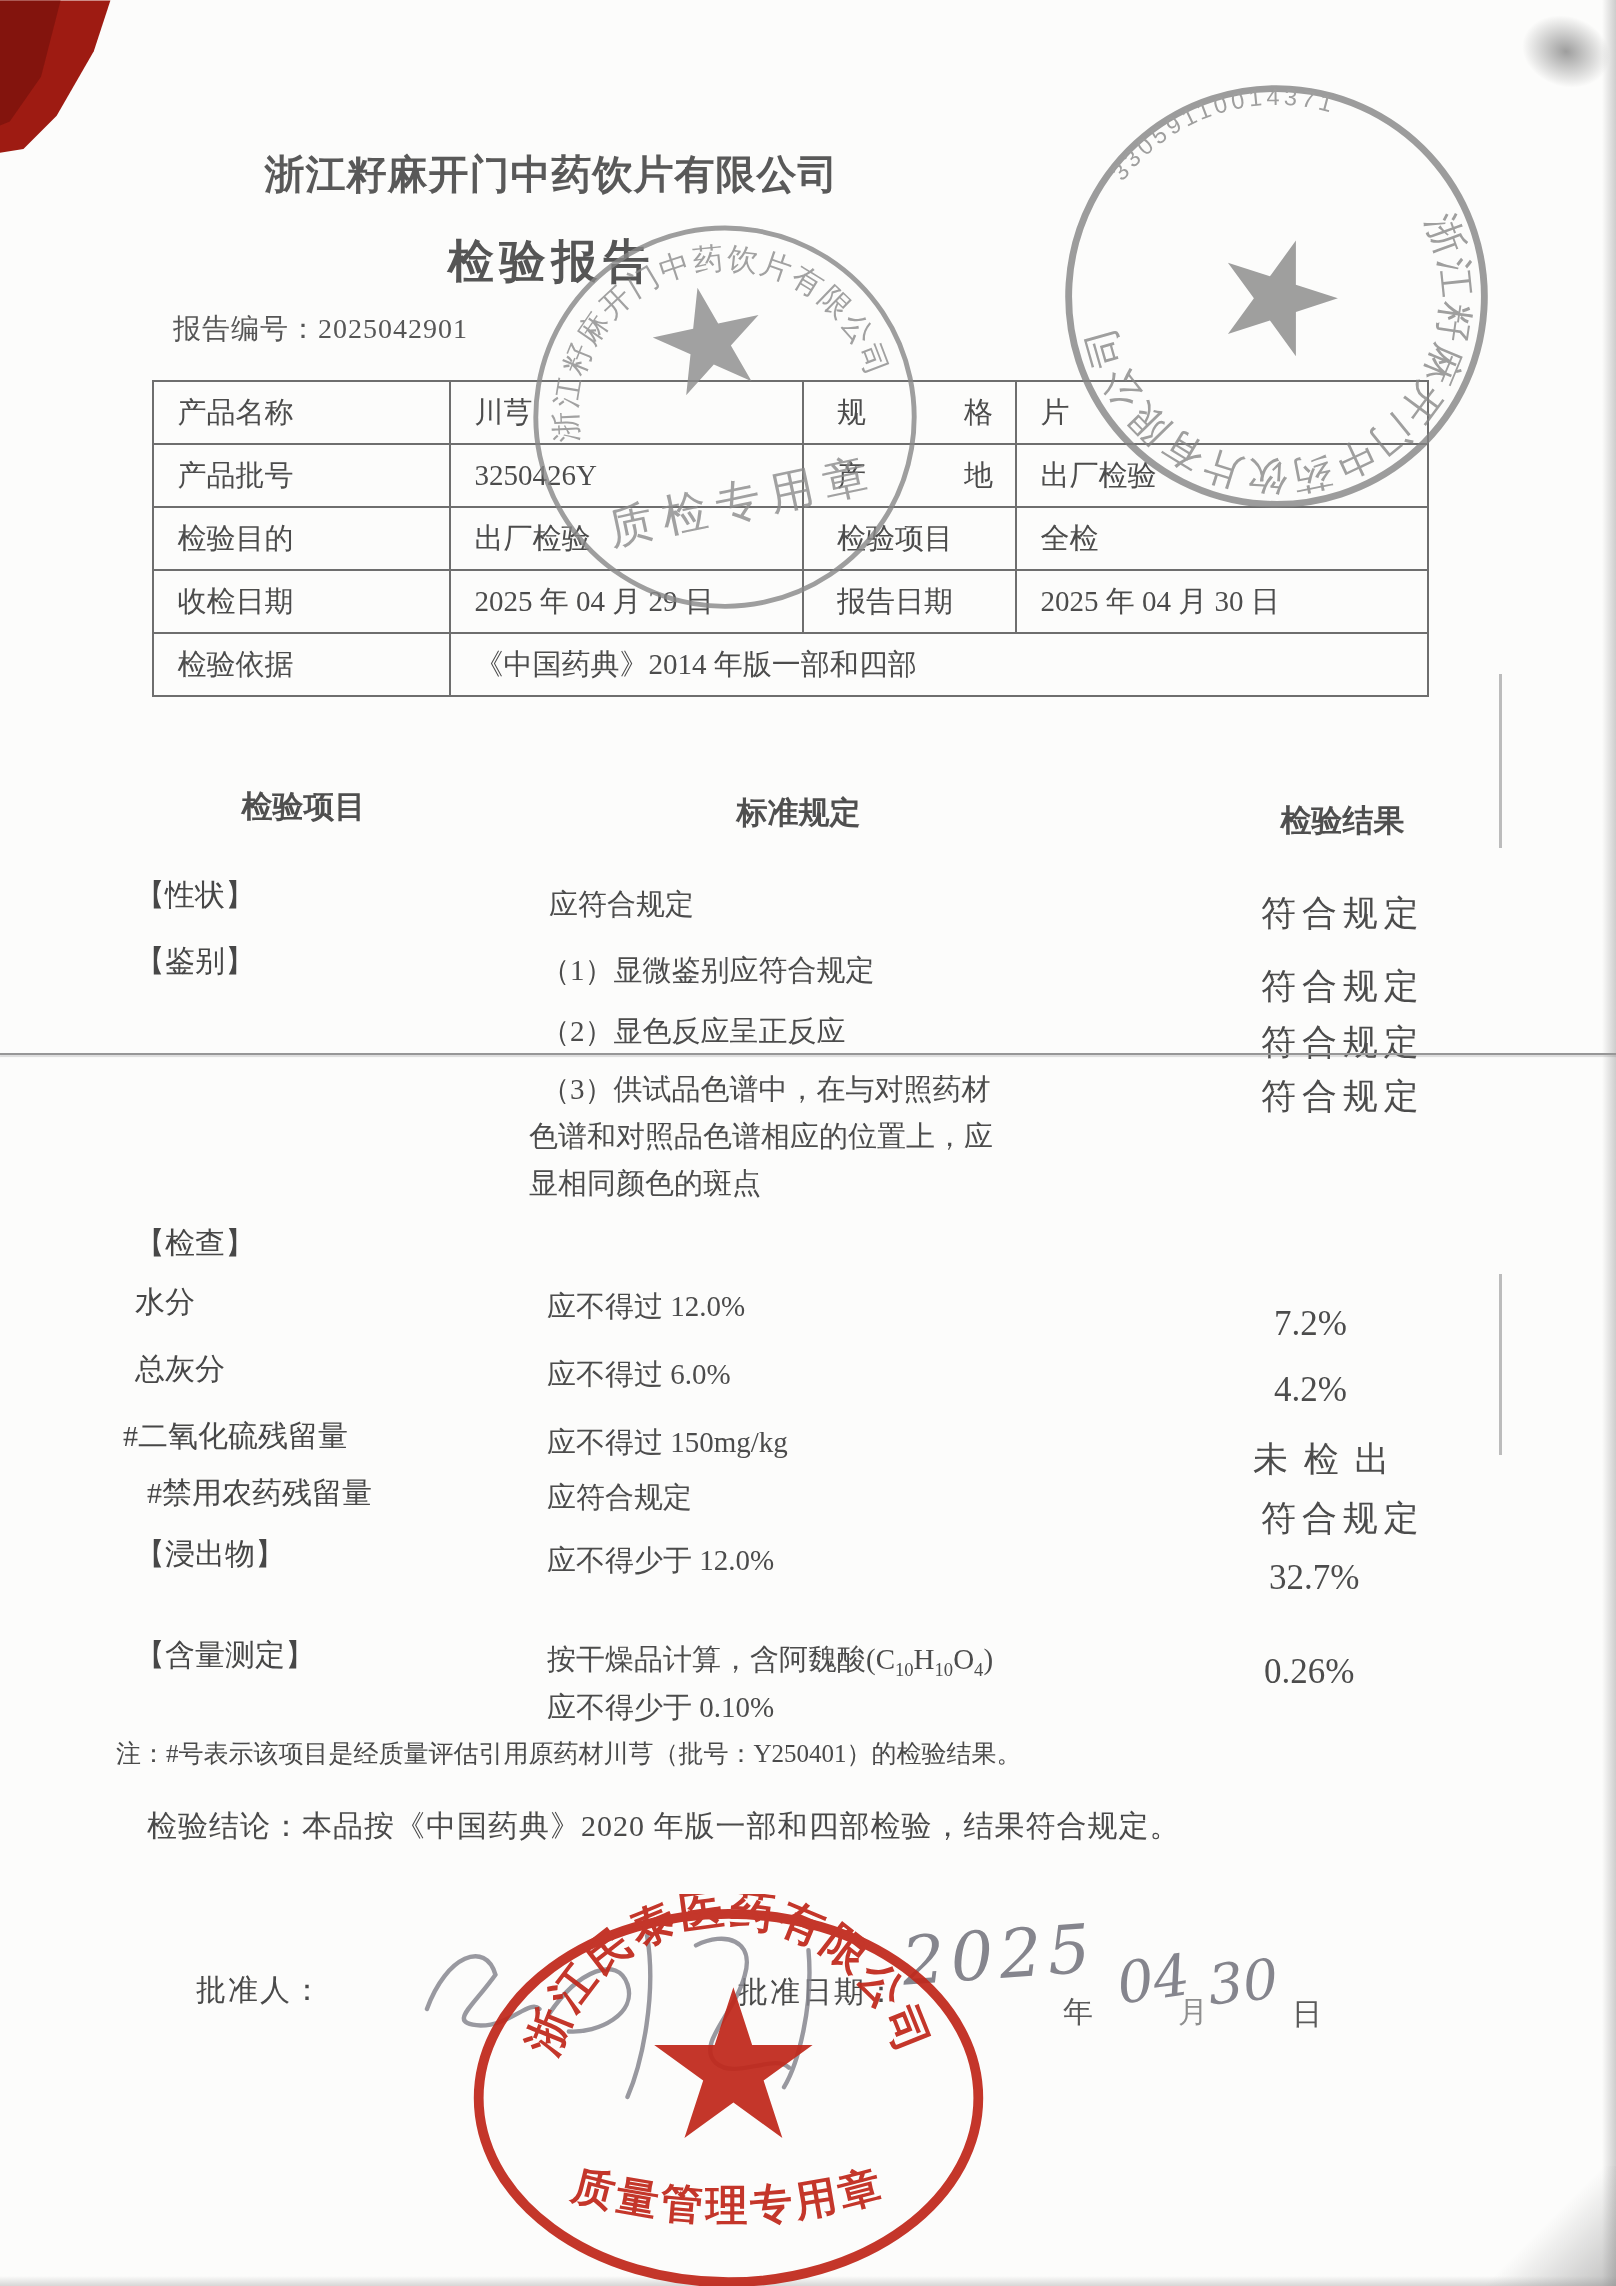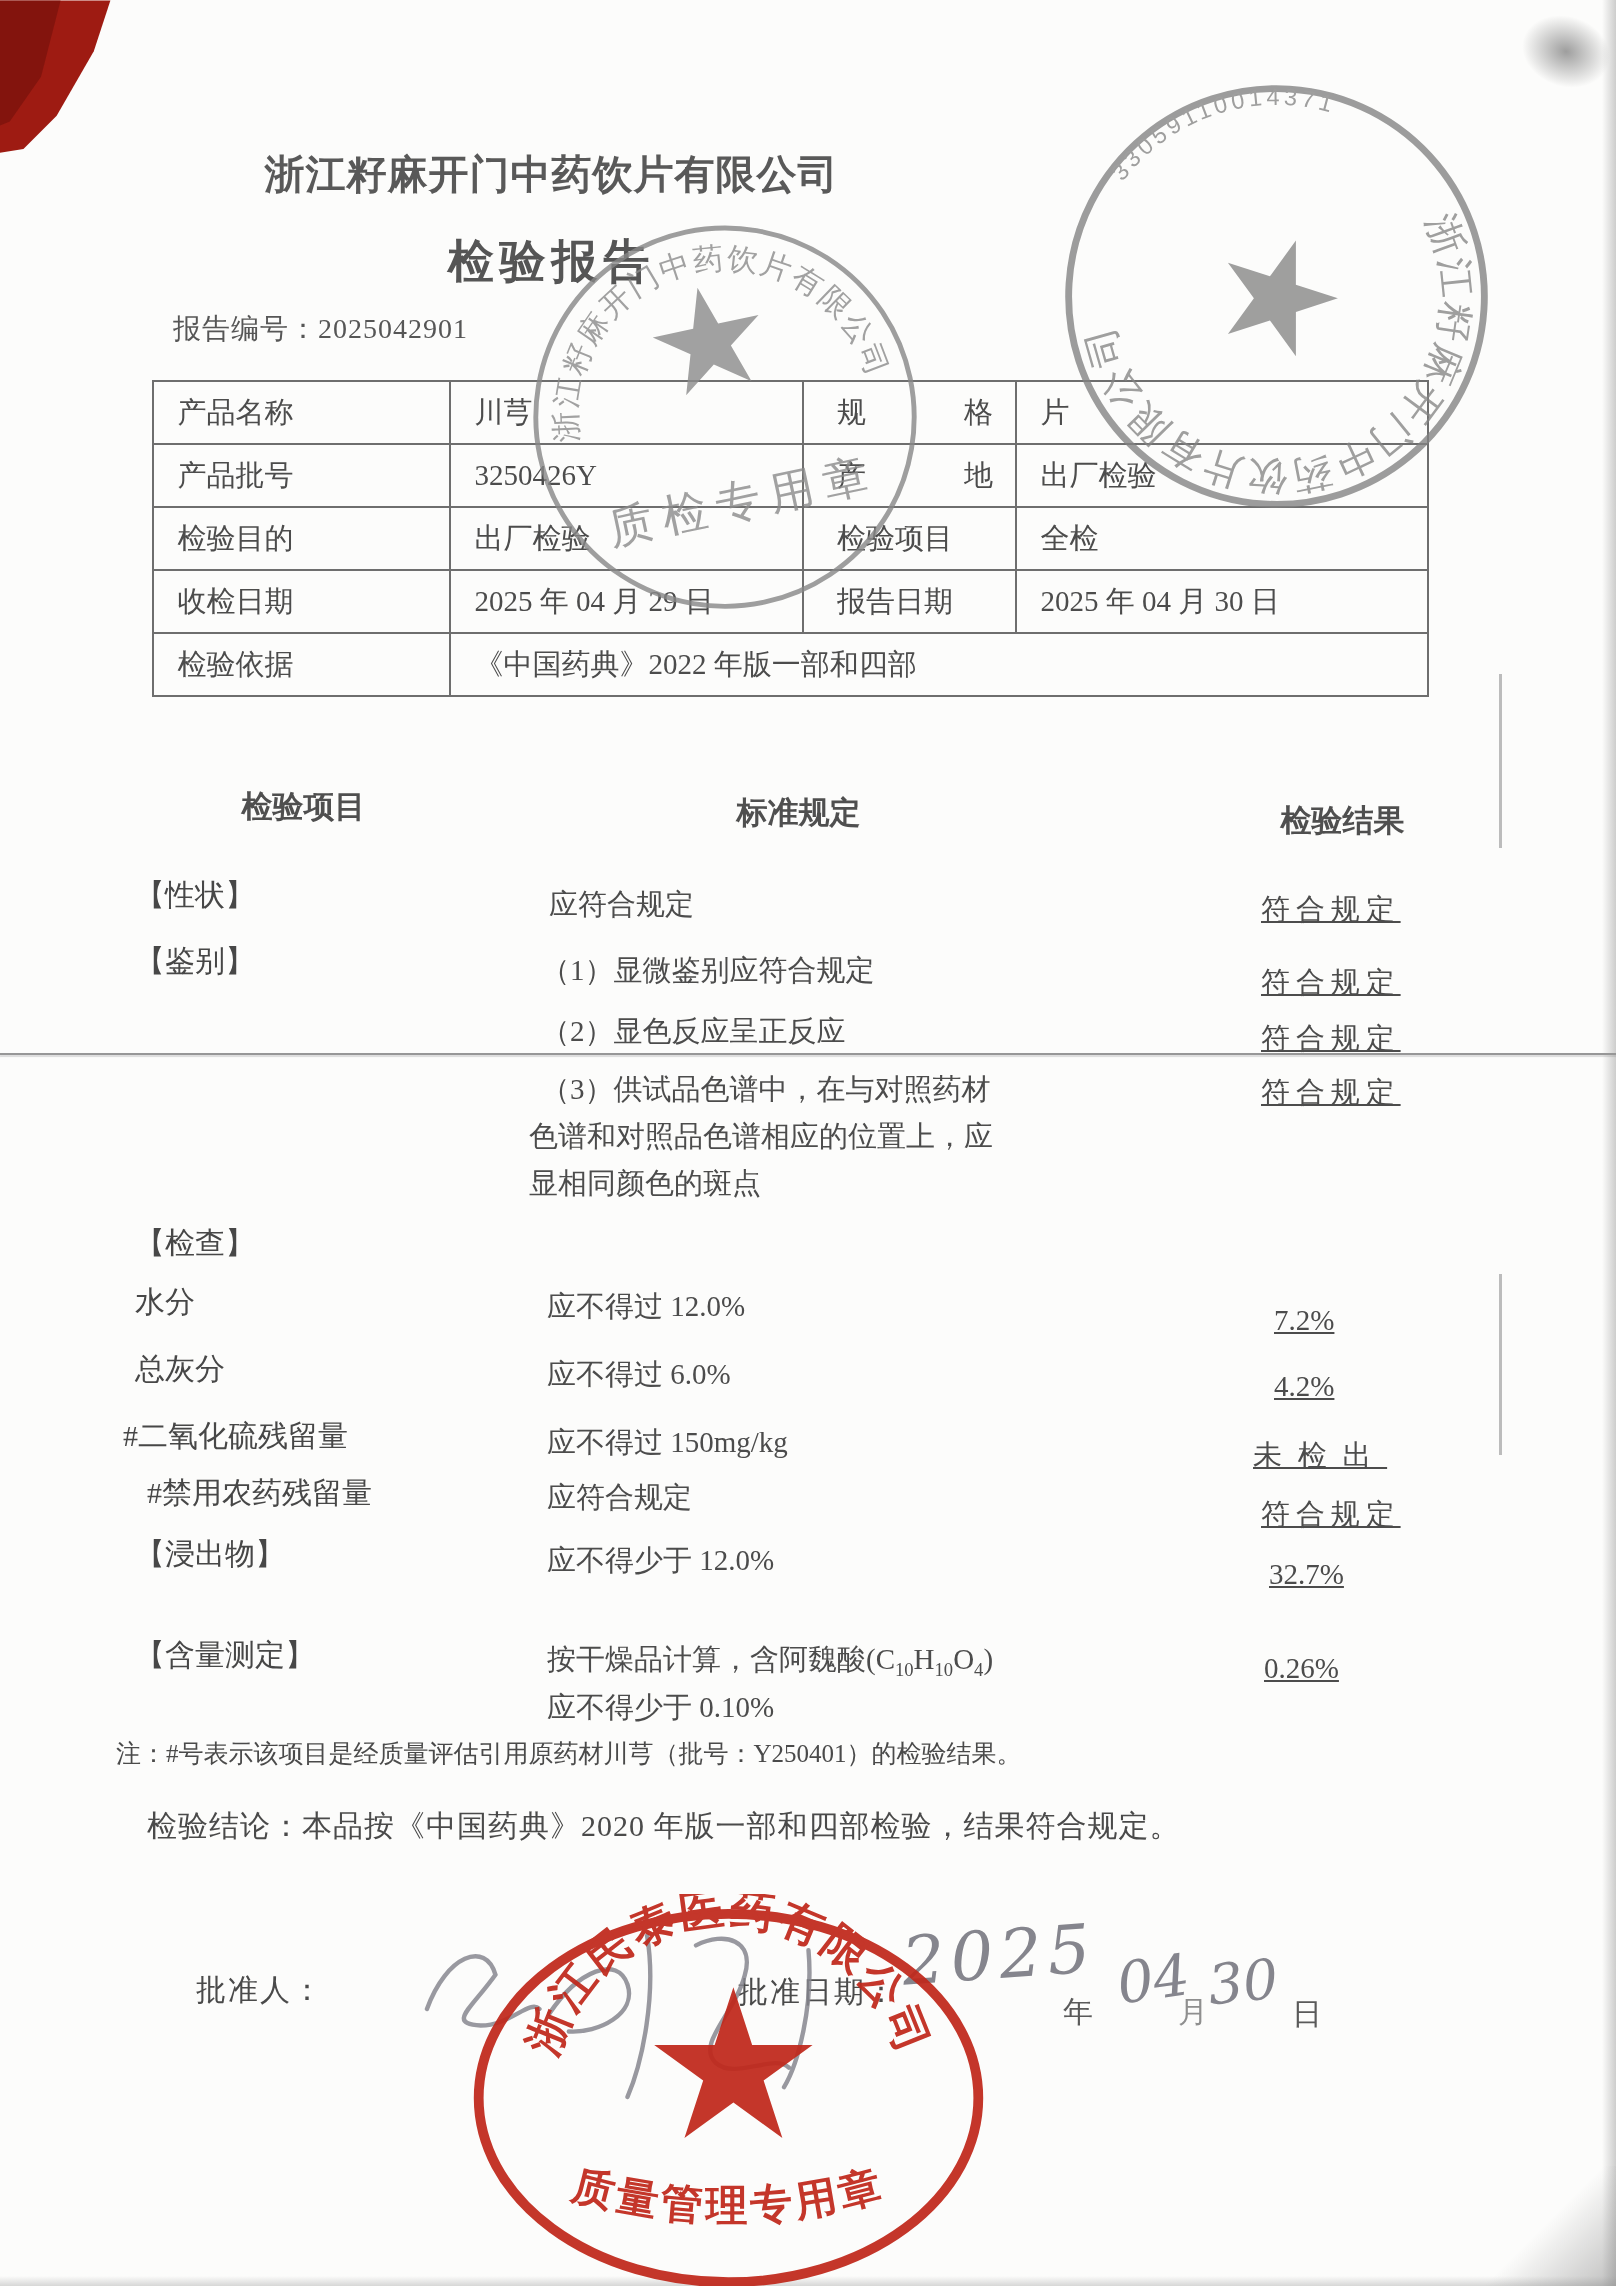--- a/index.html
+++ b/index.html
@@ -28,21 +28,21 @@
     border-collapse:collapse;table-layout:fixed;}
   table.info td{border:2px solid #6e6e6e;height:61px;padding:0 0 0 23.5px;
     font-size:29px;color:#4c4c4c;vertical-align:middle;}
   table.info td.lbl2{padding-left:33px;}
   .wide-gap{letter-spacing:98px;white-space:nowrap;}
 
   
   .rhead{font-size:31px;font-weight:700;color:#4f4f4f;text-align:center;width:255px;}
   .rlbl{font-size:30px;color:#474747;}
   .rstd{font-size:29px;color:#4c4c4c;}
-  .rres{font-size:29px;color:#4c4c4c;text-decoration:underline;}
+  .rres{font-size:35px;color:#4c4c4c;}
   .ls6{letter-spacing:5.9px;}
   .ls16{letter-spacing:15.7px;}
   sub.small{font-size:18.6px;}
 
   .divider{left:0;top:1053px;width:1616px;height:2px;background:#979797;
     box-shadow:0 2px 1px rgba(120,120,120,.25);}
 
   .note-line{left:116px;top:1737px;font-size:25px;color:#4a4a4a;}
   .conclusion-line{left:147px;top:1806px;font-size:30px;letter-spacing:1px;color:#4a4a4a;}
 
@@ -118,21 +118,21 @@
       <td>全检</td>
     </tr>
     <tr>
       <td>收检日期</td>
       <td>2025 年 04 月 29 日</td>
       <td class="lbl2">报告日期</td>
       <td>2025 年 04 月 30 日</td>
     </tr>
     <tr>
       <td>检验依据</td>
-      <td colspan="3">《中国药典》2022 年版一部和四部</td>
+      <td colspan="3">《中国药典》2014 年版一部和四部</td>
     </tr>
   </tbody>
     </table>
 
   <svg class="abs stamp" style="left:527px;top:219px;opacity:.8;" width="396" height="412" viewBox="0 0 404 420">
     <g transform="rotate(-12 202 202)" fill="#8b8b8b" stroke="none">
       <circle cx="202" cy="202" r="193" fill="none" stroke="#878787" stroke-width="5"></circle>
       <polygon transform="translate(202,125) scale(0.58)" points="0,-100 22.5,-30.9 95.1,-30.9 36.3,11.8 58.8,80.9 0,38.2 -58.8,80.9 -36.3,11.8 -95.1,-30.9 -22.5,-30.9"></polygon>
       <path id="arcA" d="M 70,278 A 152,152 0 1 1 334,278" fill="none"></path>
       <text font-size="31" letter-spacing="2">

